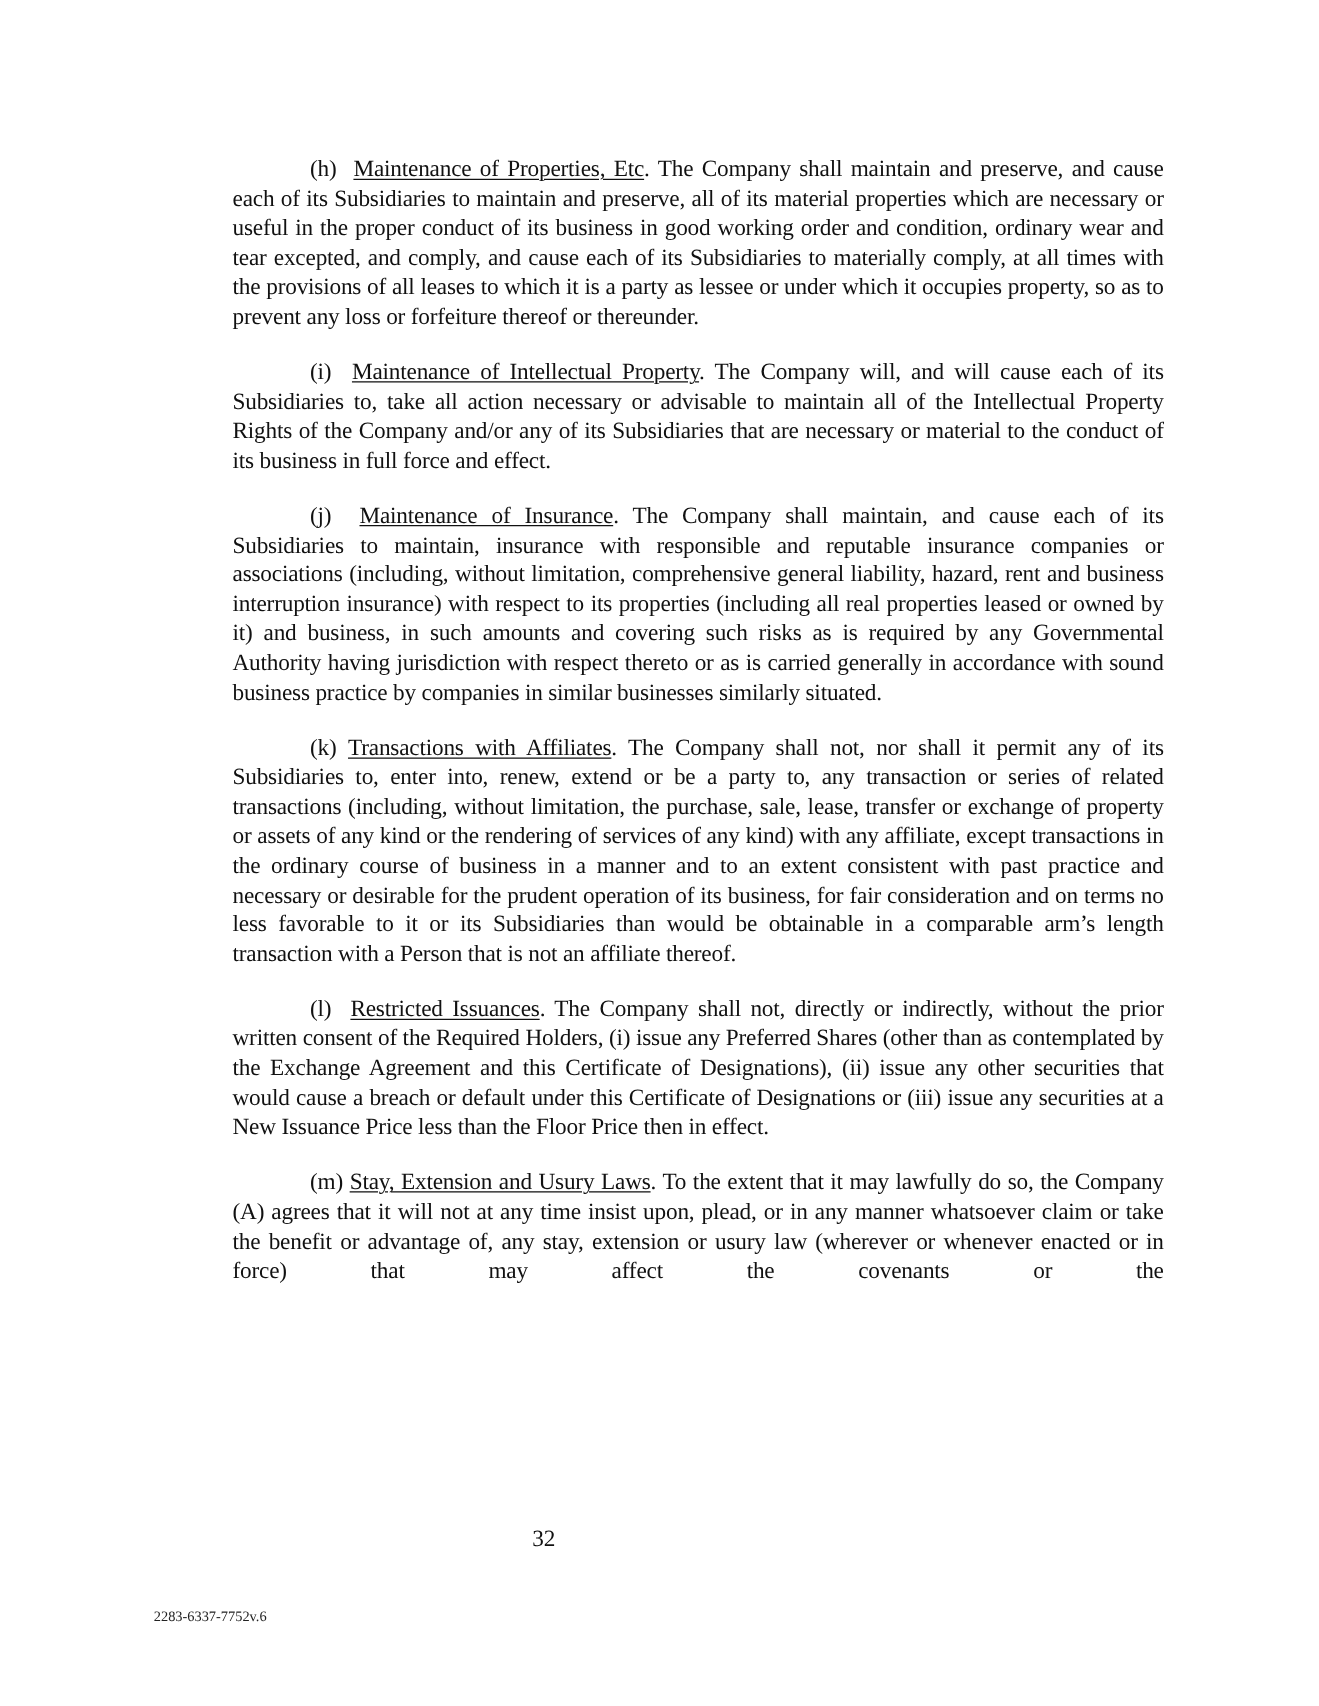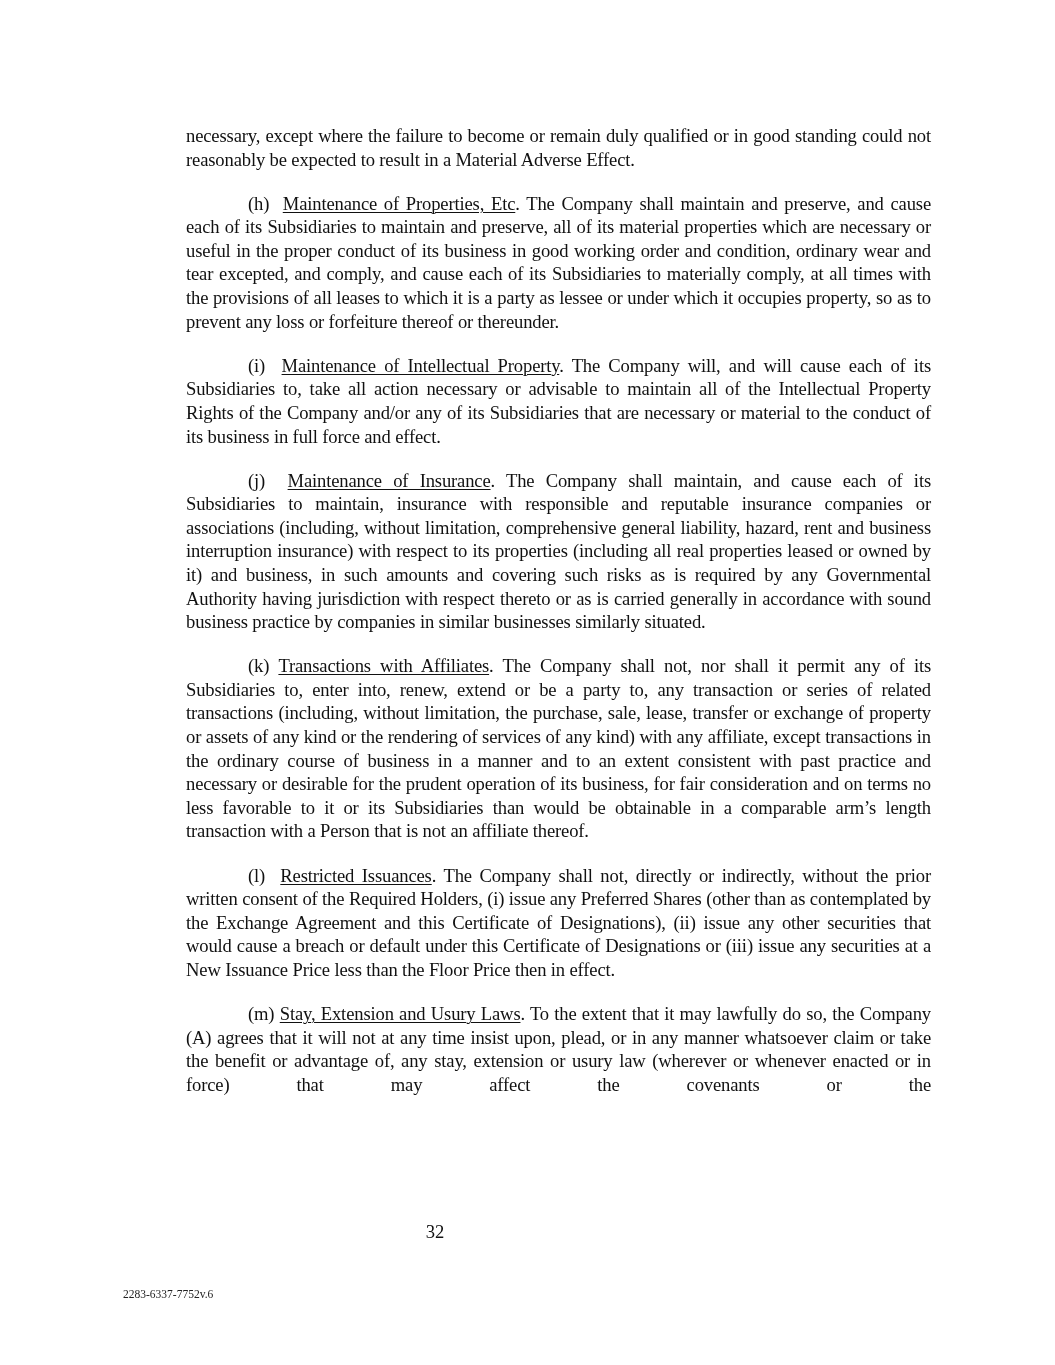--- a/index.html
+++ b/index.html
@@ -64,21 +64,20 @@
       line-height: 14px;
       color: #222222;
     }
   </style>
 </head>
 <body>
 
 <div class="page">
   <div class="body-text">
 
-    <p class="para">necessary, except where the failure to become or remain duly qualified or in good standing could not reasonably be expected to result in a Material Adverse Effect.</p>
 
     <p class="para indent"><span>(h)</span>&nbsp; <span class="heading">Maintenance of Properties, Etc</span><span>.  The Company shall maintain and preserve, and cause each of its Subsidiaries to maintain and preserve, all of its material properties which are necessary or useful in the proper conduct of its business in good working order and condition, ordinary wear and tear excepted, and comply, and cause each of its Subsidiaries to materially comply, at all times with the provisions of all leases to which it is a party as lessee or under which it occupies property, so as to prevent any loss or forfeiture thereof or thereunder.</span></p>
 
     <p class="para indent"><span>(i)</span>&nbsp; <span class="heading">Maintenance of Intellectual Property</span><span>.  The Company will, and will cause each of its Subsidiaries to, take all action necessary or advisable to maintain all of the Intellectual Property Rights of the Company and/or any of its Subsidiaries that are necessary or material to the conduct of its business in full force and effect.</span></p>
 
     <p class="para indent"><span>(j)</span>&nbsp; <span class="heading">Maintenance of Insurance</span><span>.  The Company shall maintain, and cause each of its Subsidiaries to maintain, insurance with responsible and reputable insurance companies or associations (including, without limitation, comprehensive general liability, hazard, rent and business interruption insurance) with respect to its properties (including all real properties leased or owned by it) and business, in such amounts and covering such risks as is required by any Governmental Authority having jurisdiction with respect thereto or as is carried generally in accordance with sound business practice by companies in similar businesses similarly situated.</span></p>
 
     <p class="para indent"><span>(k)</span>&nbsp;<span class="heading">Transactions with Affiliates</span><span>.  The Company shall not, nor shall it permit any of its Subsidiaries to, enter into, renew, extend or be a party to, any transaction or series of related transactions (including, without limitation, the purchase, sale, lease, transfer or exchange of property or assets of any kind or the rendering of services of any kind) with any affiliate, except transactions in the ordinary course of business in a manner and to an extent consistent with past practice and necessary or desirable for the prudent operation of its business, for fair consideration and on terms no less favorable to it or its Subsidiaries than would be obtainable in a comparable arm’s length transaction with a Person that is not an affiliate thereof.</span></p>
 
     <p class="para indent"><span>(l)</span>&nbsp; <span class="heading">Restricted Issuances</span><span>.  The Company shall not, directly or indirectly, without the prior written consent of the Required Holders, (i) issue any Preferred Shares (other than as contemplated by the Exchange Agreement and this Certificate of Designations), (ii) issue any other securities that would cause a breach or default under this Certificate of Designations or (iii) issue any securities at a New Issuance Price less than the Floor Price then in effect.</span></p>

